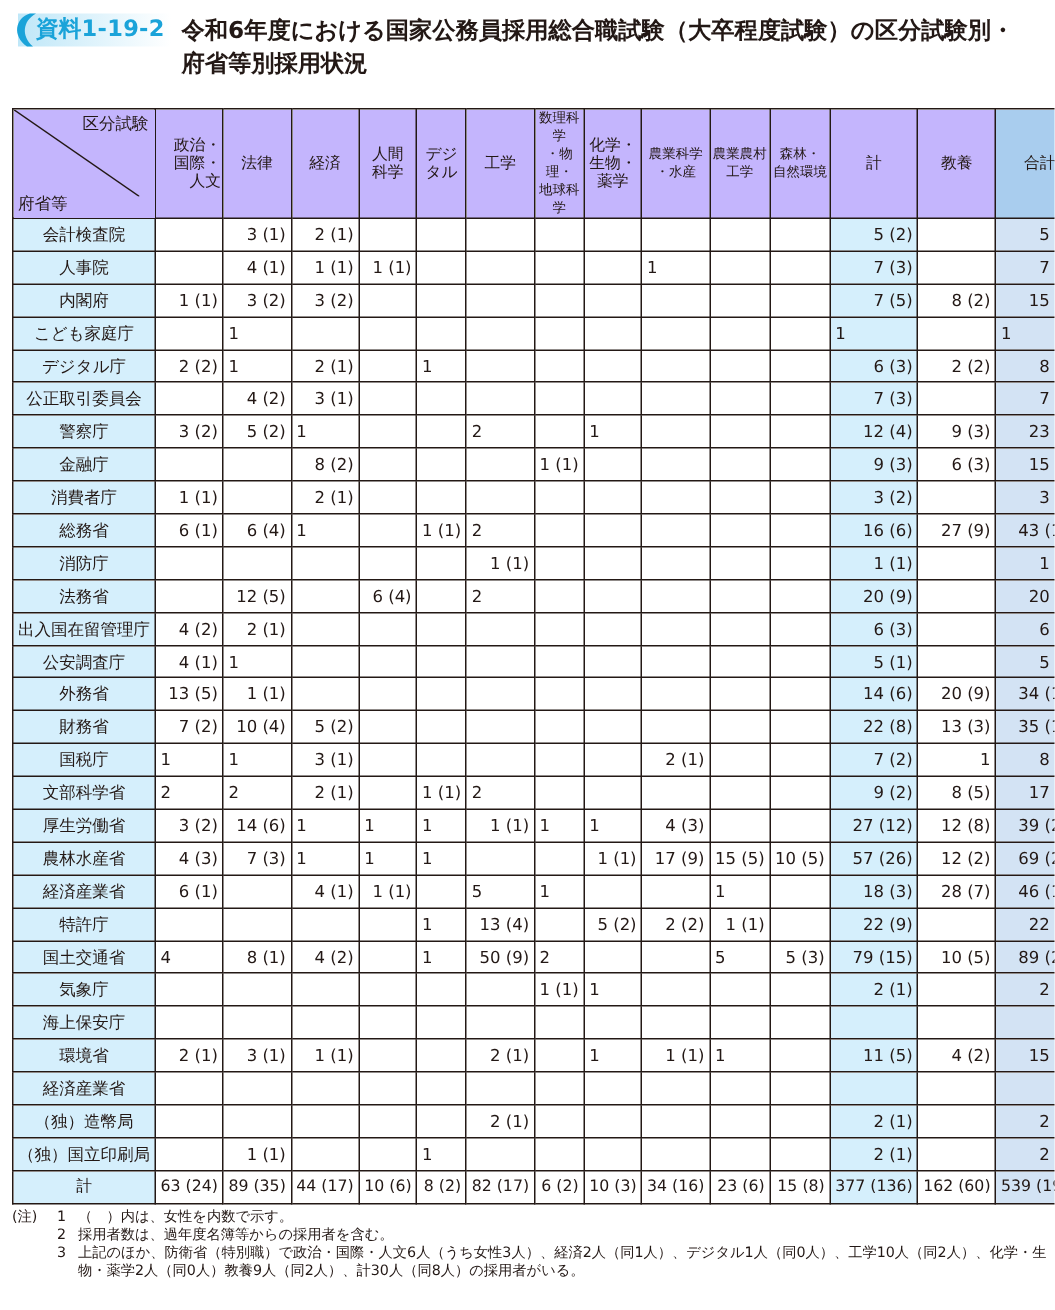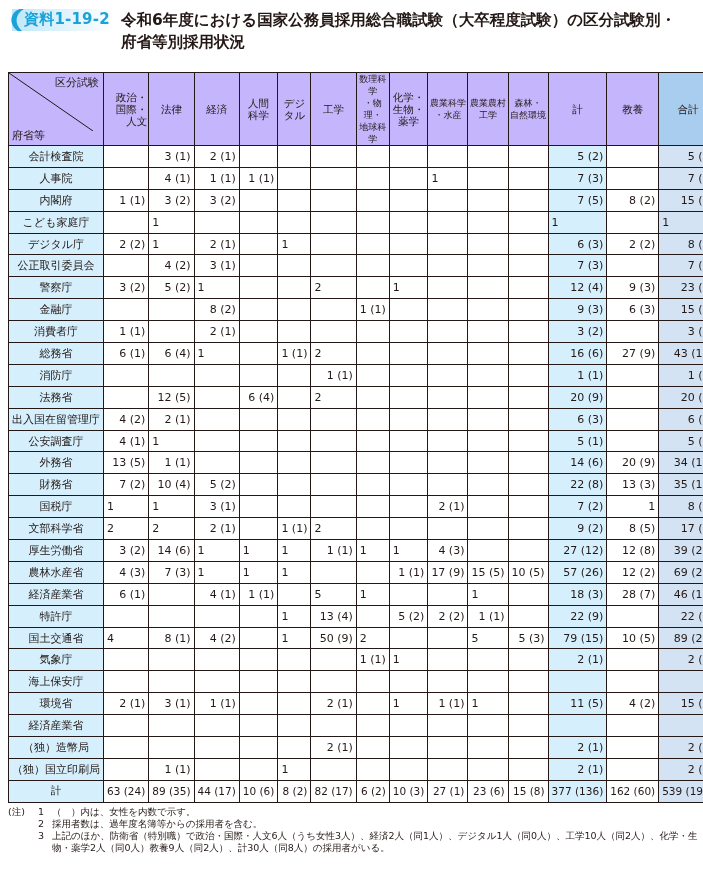--- a/index.html
+++ b/index.html
@@ -636,21 +636,21 @@
       <tr class="total-row">
         <td class="org">計</td>
         <td class="val right">63 (24)</td>
         <td class="val right">89 (35)</td>
         <td class="val right">44 (17)</td>
         <td class="val right">10 (6)</td>
         <td class="val right">8 (2)</td>
         <td class="val right">82 (17)</td>
         <td class="val right">6 (2)</td>
         <td class="val right">10 (3)</td>
-        <td class="val right">27 (1)</td>
+        <td class="val right">34 (16)</td>
         <td class="val right">23 (6)</td>
         <td class="val right">15 (8)</td>
         <td class="kei">377 (136)</td>
         <td class="kyoyo">162 (60)</td>
         <td class="gokei">539 (196)</td>
       </tr>
     </tbody>
 </table>
 
 <div class="notes" id="notes">

